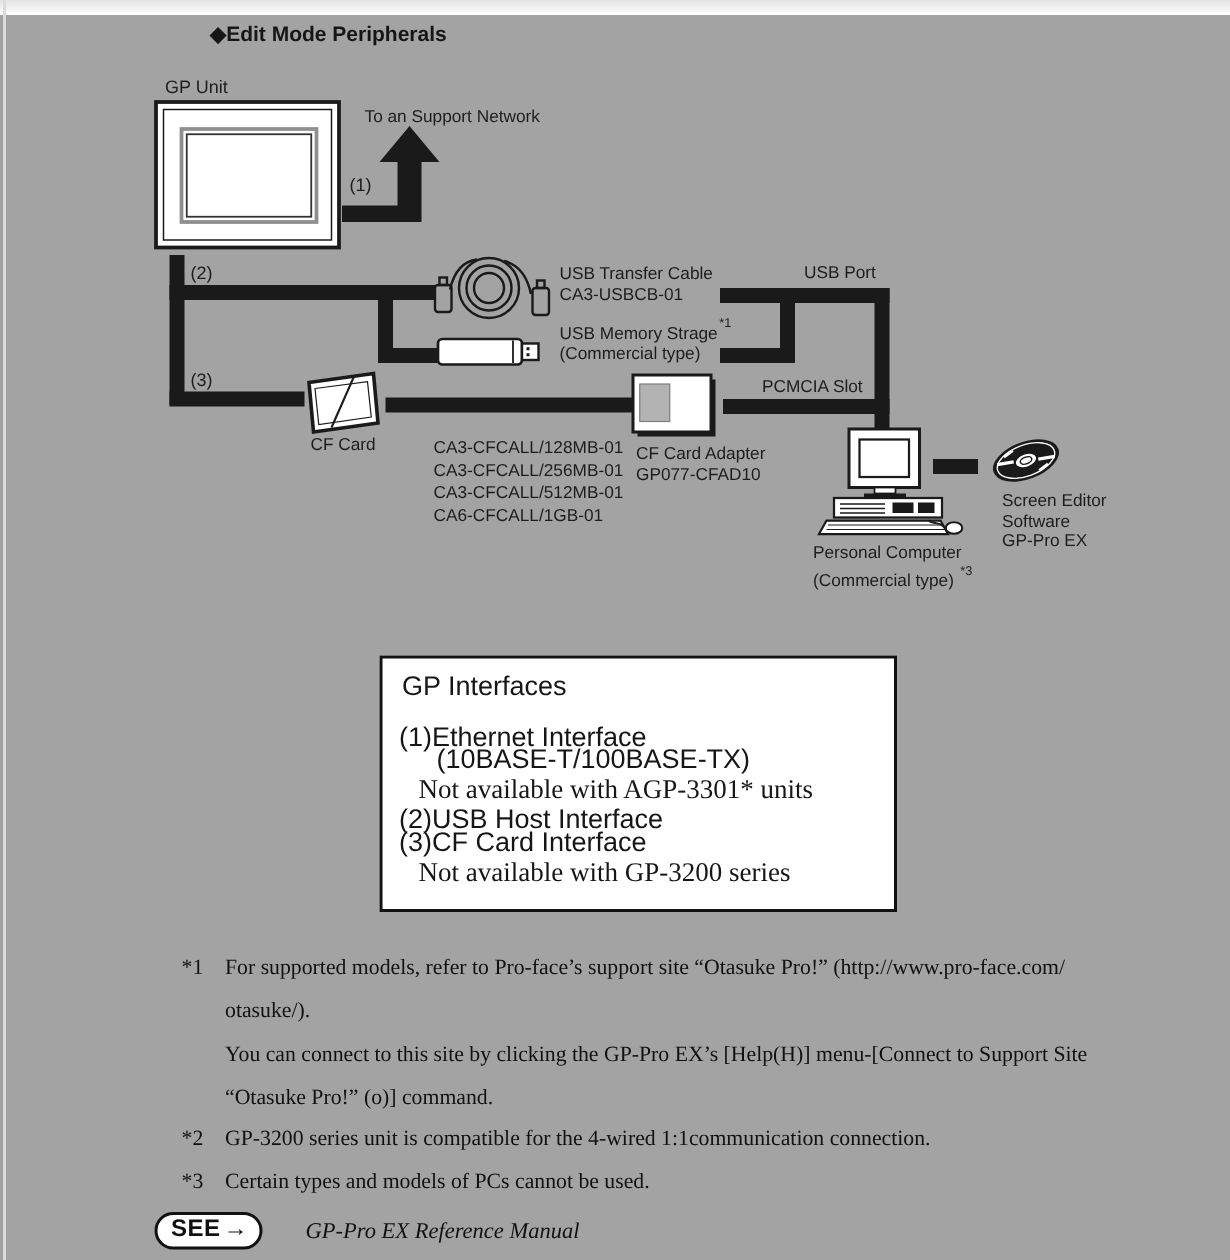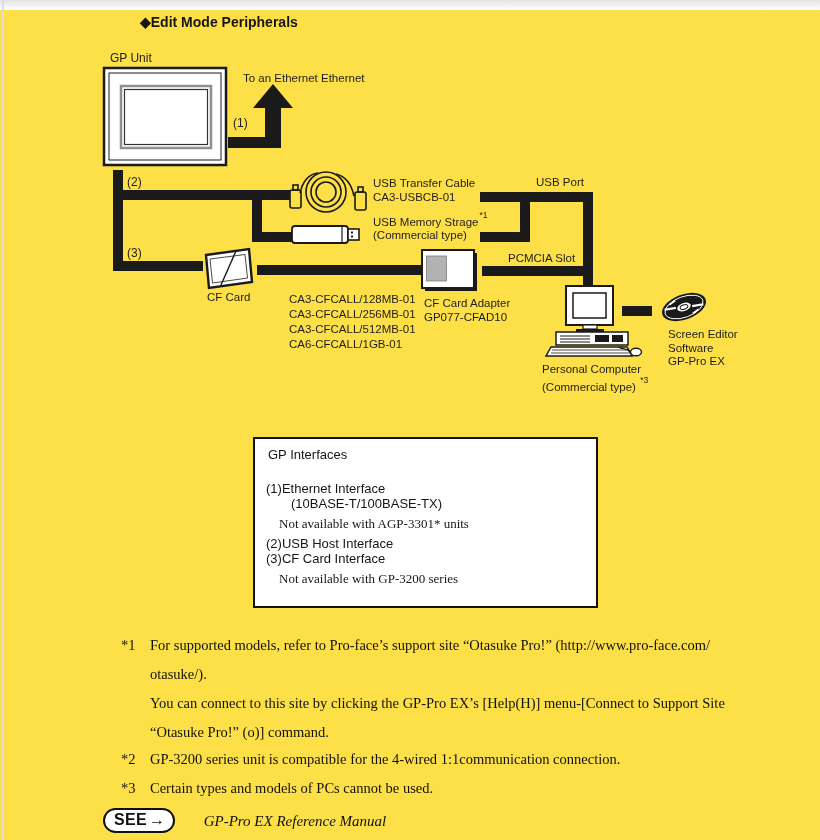--- a/index.html
+++ b/index.html
@@ -1,32 +1,32 @@
 <!DOCTYPE html>
 <html><head>
 <meta charset="utf-8">
 <style>
   html,body{margin:0;padding:0;background:#fff;}
-  .page{position:relative;width:820px;height:840px;background:#fde047;overflow:hidden;
+  .page{position:relative;width:820px;height:840px;background:#a3a3a3;overflow:hidden;
         font-family:"Liberation Sans",sans-serif;color:#1d1d1d;}
   .edge-left{position:absolute;left:2px;top:0;width:2px;height:840px;background:#dcdcdc;}
   .edge-top{position:absolute;left:0;top:0;width:820px;height:10px;
             background:linear-gradient(#e3e3e3,#ffffff);}
   .title{position:absolute;left:140px;top:14px;font-size:14px;font-weight:700;color:#161616;}
   .lbl{position:absolute;font-size:11.5px;line-height:13.5px;color:#1d1d1d;white-space:nowrap;}
   .lbl.num{font-size:12px;}
   sup.fnmark{font-size:8.5px;position:relative;top:-3px;margin-left:1px;}
   .lines{white-space:pre-line;margin-left:29px;}
   .models{position:absolute;left:260px;top:292px;font-size:11.5px;line-height:15px;}
   svg.diagram{position:absolute;left:0;top:0;pointer-events:none;}
 
   
   .ifbox{position:absolute;left:253px;top:437px;width:341px;height:167px;
          border:2.5px solid #111;background:#fff;}
-  .ifbox .row{position:absolute;white-space:nowrap;font-size:13px;color:#161616;}
+  .ifbox .row{position:absolute;white-space:nowrap;font-size:18px;color:#161616;}
   .if-title{left:13px;top:8px;font-size:13px;}
   .if-i1{left:11px;top:42px;}
   .if-i1sub{left:24px;top:57px;margin-left:12px;}
   .if-i1note{left:24px;top:77px;font-family:"Liberation Serif",serif;font-size:13.5px;}
   .if-i2{left:11px;top:97px;}
   .if-i3{left:11px;top:112px;}
   .if-i3note{left:24px;top:132px;font-family:"Liberation Serif",serif;font-size:13.5px;}
 
   
   .fn{position:absolute;left:121px;width:668px;font-family:"Liberation Serif",serif;
@@ -138,21 +138,21 @@
       <line x1="-19" y1="-4" x2="-8" y2="-2" stroke="#fff" stroke-width="2.2"></line>
       <line x1="8" y1="2" x2="19" y2="4" stroke="#fff" stroke-width="2.2"></line>
       <line x1="-6" y1="-9" x2="-13" y2="-7" stroke="#fff" stroke-width="1.6"></line>
       <line x1="6" y1="9" x2="13" y2="7" stroke="#fff" stroke-width="1.6"></line>
       <ellipse rx="7" ry="4" fill="#fff"></ellipse>
       <ellipse rx="4" ry="2.2" fill="#fff" stroke="#1a1a1a" stroke-width="1"></ellipse>
     </g>
   </svg>
 
   <div class="lbl" style="left:110px;top:52px;font-size:12px">GP Unit</div>
-  <div class="lbl" style="left:243px;top:72px">To an Ethernet Ethernet</div>
+  <div class="lbl" style="left:243px;top:72px">To an Support Network</div>
   <div class="lbl num" style="left:233px;top:117px">(1)</div>
   <div class="lbl num" style="left:127px;top:176px">(2)</div>
   <div class="lbl num" style="left:127px;top:247px">(3)</div>
 
   <div class="lbl" style="left:373px;top:177px">
     <div>USB Transfer Cable</div>
     <div>CA3-USBCB-01</div>
   </div>
   <div class="lbl" style="left:536px;top:176px">USB Port</div>
 

